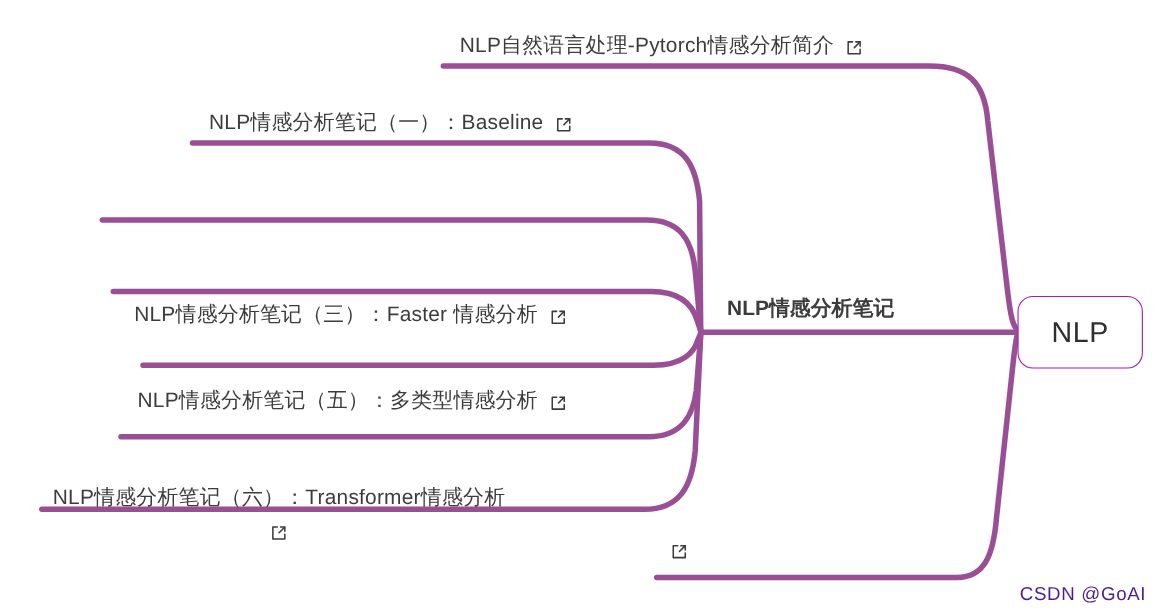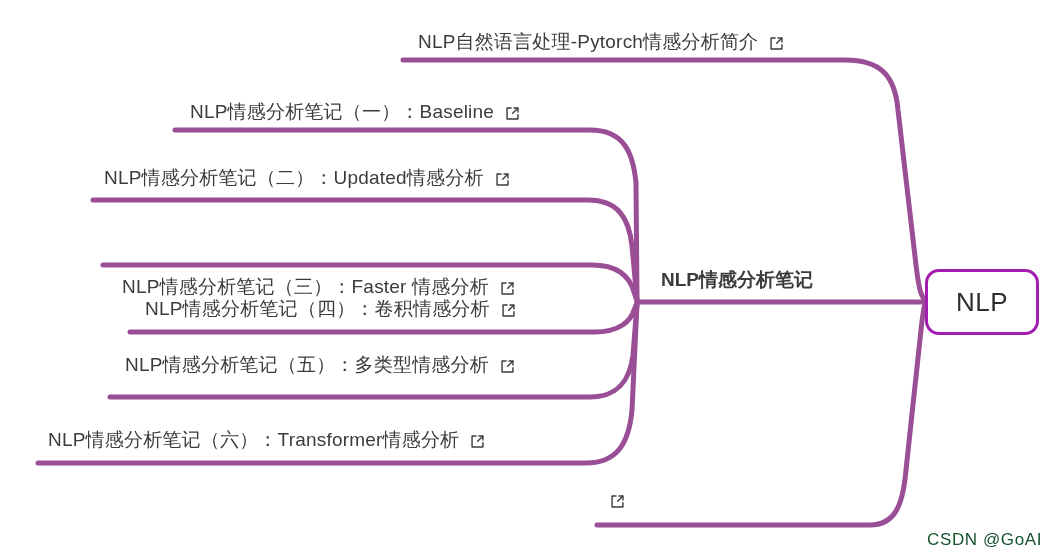--- a/index.html
+++ b/index.html
@@ -49,21 +49,21 @@
   }
   .ext-icon svg {
     display: block;
   }
   .root-node {
     position: absolute;
     left: 925px;
     top: 269px;
     width: 114px;
     height: 66px;
-    border: 3px solid #a21caf;
+    border: 1px solid #a21caf;
     border-radius: 14px;
     background: #ffffff;
     box-sizing: border-box;
     display: flex;
     align-items: center;
     justify-content: center;
   }
   .root-node .txt {
     font-size: 26px;
     color: #2e2e2e;
@@ -72,21 +72,21 @@
   .mid-label {
     position: absolute;
     color: #3c3c3c;
     font-size: 19px;
     white-space: nowrap;
   }
   .watermark {
     position: absolute;
     right: 14px;
     bottom: 8px;
-    color: #14532d;
+    color: #4c1d95;
     font-size: 17px;
     letter-spacing: 0.6px;
     user-select: none;
   }
 </style>
 </head>
 <body>
 
 <div id="mindmap">
 
@@ -128,65 +128,45 @@
     <span class="txt">NLP情感分析笔记（一）：Baseline</span>
     <span class="ext-icon">
       <svg viewBox="0 0 16 16" width="15" height="15" fill="none" stroke="#3c3c3c" stroke-width="1.5" stroke-linecap="round" stroke-linejoin="round">
         <path d="M6.5 2.2 H2.2 V13.8 H13.8 V9.4"></path>
         <path d="M9.6 2.2 H13.8 V6.4"></path>
         <path d="M13.6 2.4 L8.2 7.8"></path>
       </svg>
     </span>
   </div>
 
-  <div class="node-label" style="left:104px; top:166px;">
-    <span class="txt">NLP情感分析笔记（二）：Updated情感分析</span>
-    <span class="ext-icon">
-      <svg viewBox="0 0 16 16" width="15" height="15" fill="none" stroke="#3c3c3c" stroke-width="1.5" stroke-linecap="round" stroke-linejoin="round">
-        <path d="M6.5 2.2 H2.2 V13.8 H13.8 V9.4"></path>
-        <path d="M9.6 2.2 H13.8 V6.4"></path>
-        <path d="M13.6 2.4 L8.2 7.8"></path>
-      </svg>
-    </span>
-  </div>
 
   <div class="node-label" style="left:122px; top:231px;margin-top:44px;">
     <span class="txt">NLP情感分析笔记（三）：Faster 情感分析</span>
     <span class="ext-icon">
       <svg viewBox="0 0 16 16" width="15" height="15" fill="none" stroke="#3c3c3c" stroke-width="1.5" stroke-linecap="round" stroke-linejoin="round">
         <path d="M6.5 2.2 H2.2 V13.8 H13.8 V9.4"></path>
         <path d="M9.6 2.2 H13.8 V6.4"></path>
         <path d="M13.6 2.4 L8.2 7.8"></path>
       </svg>
     </span>
   </div>
 
-  <div class="node-label" style="left:145px; top:297px;">
-    <span class="txt">NLP情感分析笔记（四）：卷积情感分析</span>
-    <span class="ext-icon">
-      <svg viewBox="0 0 16 16" width="15" height="15" fill="none" stroke="#3c3c3c" stroke-width="1.5" stroke-linecap="round" stroke-linejoin="round">
-        <path d="M6.5 2.2 H2.2 V13.8 H13.8 V9.4"></path>
-        <path d="M9.6 2.2 H13.8 V6.4"></path>
-        <path d="M13.6 2.4 L8.2 7.8"></path>
-      </svg>
-    </span>
-  </div>
 
   <div class="node-label" style="left:125px; top:353px;">
     <span class="txt">NLP情感分析笔记（五）：多类型情感分析</span>
     <span class="ext-icon">
       <svg viewBox="0 0 16 16" width="15" height="15" fill="none" stroke="#3c3c3c" stroke-width="1.5" stroke-linecap="round" stroke-linejoin="round">
         <path d="M6.5 2.2 H2.2 V13.8 H13.8 V9.4"></path>
         <path d="M9.6 2.2 H13.8 V6.4"></path>
         <path d="M13.6 2.4 L8.2 7.8"></path>
       </svg>
     </span>
   </div>
 
-  <div class="node-label" style="left:48px; top:428px;">
+  <div class="node-label" style="left:48px; top:441px;flex-direction:column;">
     <span class="txt">NLP情感分析笔记（六）：Transformer情感分析</span>
     <span class="ext-icon">
       <svg viewBox="0 0 16 16" width="15" height="15" fill="none" stroke="#3c3c3c" stroke-width="1.5" stroke-linecap="round" stroke-linejoin="round">
         <path d="M6.5 2.2 H2.2 V13.8 H13.8 V9.4"></path>
         <path d="M9.6 2.2 H13.8 V6.4"></path>
         <path d="M13.6 2.4 L8.2 7.8"></path>
       </svg>
     </span>
   </div>
 

